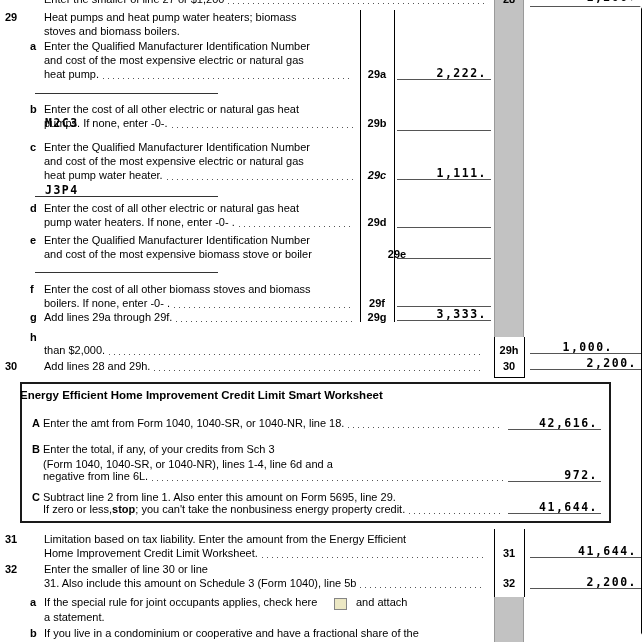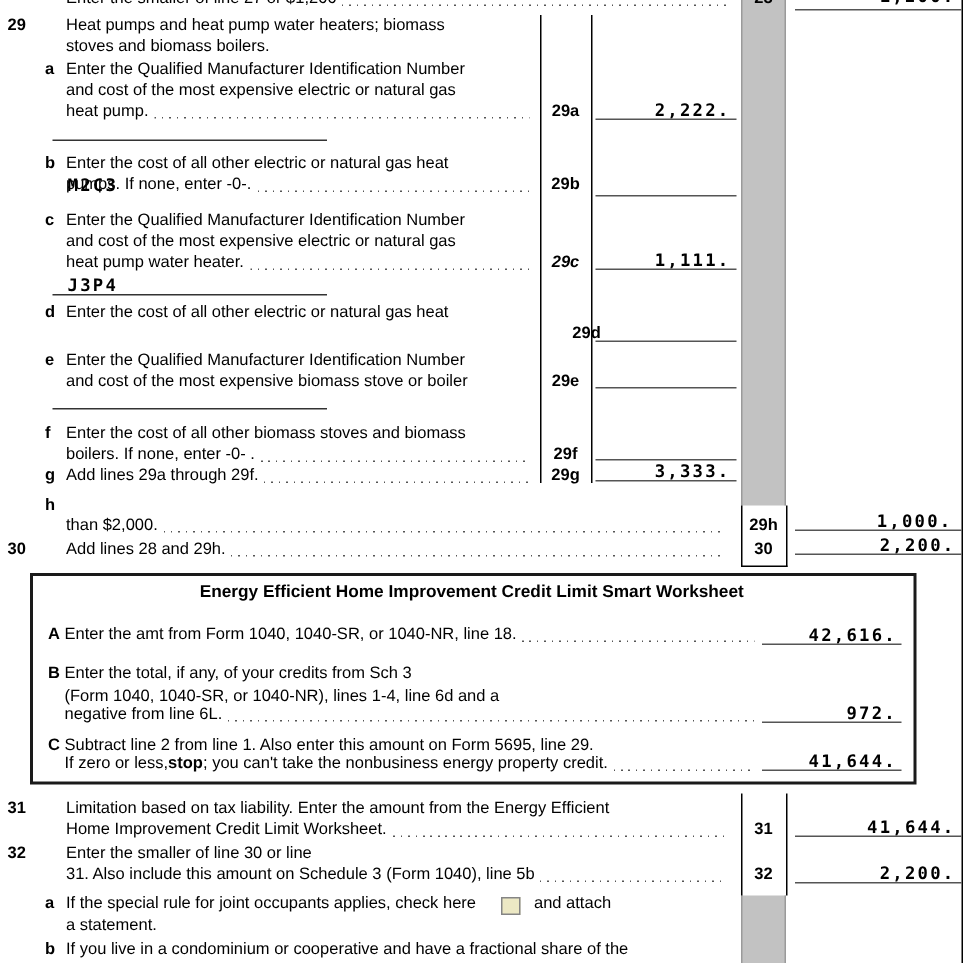--- a/index.html
+++ b/index.html
@@ -1,35 +1,35 @@
 <!DOCTYPE html>
 <html><head>
 <meta charset="utf-8">
 <style>
   html,body{margin:0;padding:0;background:#fff;}
   #form{position:relative;width:644px;height:642px;overflow:hidden;background:#fff;
-        font-family:"Liberation Sans",sans-serif;color:#000;}
+        font-family:"Liberation Sans",sans-serif;color:#000;border-radius:17px;}
   .t{position:absolute;font-size:11px;line-height:13px;height:13px;white-space:nowrap;
      display:flex;align-items:baseline;}
   .b{font-weight:bold;}
   .lead{flex:1;height:1px;align-self:flex-end;margin:0 2px 2px 4px;
         background-image:repeating-linear-gradient(to right,#555 0,#555 1px,transparent 1px,transparent 5px);}
   .val{position:absolute;font-family:"DejaVu Sans Mono",monospace;font-weight:bold;
        font-size:11.5px;letter-spacing:1.5px;text-align:right;height:13px;line-height:13px;}
   .mono{font-family:"DejaVu Sans Mono",monospace;font-weight:bold;font-size:11.5px;letter-spacing:1.5px;}
   .ul{position:absolute;height:1px;background:#555;}
   .vl{position:absolute;width:1px;background:#000;}
   .hl{position:absolute;height:1px;background:#000;}
   .strip{position:absolute;left:494px;width:30px;background:#c2c2c2;
          border-left:1px solid #9a9a9a;border-right:1px solid #9a9a9a;box-sizing:border-box;}
   .boxlbl{position:absolute;font-weight:bold;font-size:11px;text-align:center;
           height:13px;line-height:13px;}
   .wsbox{position:absolute;left:20px;top:382px;width:587px;height:137px;
          border:2px solid #1a1a1a;box-sizing:content-box;}
-  .wstitle{position:absolute;left:20px;top:388px;width:589px;text-align:center;
+  .wstitle{position:absolute;left:20px;top:388px;width:589px;
            font-weight:bold;font-size:11.5px;height:14px;line-height:14px;}
   .cb{position:absolute;left:334px;top:598px;width:13px;height:12px;
       background:#ece8c4;border:1px solid #858585;box-sizing:border-box;}
 </style>
 </head>
 <body>
 
 <div id="form">
 
   <div class="strip" style="top:0;height:337px;"></div>
@@ -83,28 +83,32 @@
     <span class="lead"></span>
   </div>
   <div class="boxlbl" style="left:360px;top:169px;width:34px;font-style:italic;">29c</div>
   <div class="val" style="left:397px;top:167px;width:90px;">1,111.</div>
   <div class="ul" style="left:397px;top:179px;width:94px;"></div>
   <div class="t mono" style="left:45px;top:184px;">J3P4</div>
   <div class="ul" style="left:35px;top:196px;width:183px;background:#333;"></div>
 
   <div class="t b" style="left:30px;top:202px;">d</div>
   <div class="t" style="left:44px;top:202px;">Enter the cost of all other electric or natural gas heat</div>
-  <div class="boxlbl" style="left:360px;top:216px;width:34px;padding-left:14px;">29d</div>
+  <div class="t" style="left:44px;top:216px;width:311px;">
+    <span>pump water heaters. If none, enter -0- .</span>
+    <span class="lead"></span>
+  </div>
+  <div class="boxlbl" style="left:360px;top:216px;width:34px;">29d</div>
   <div class="val" style="left:397px;top:215px;width:90px;"></div>
   <div class="ul" style="left:397px;top:227px;width:94px;"></div>
 
   <div class="t b" style="left:30px;top:234px;">e</div>
   <div class="t" style="left:44px;top:234px;">Enter the Qualified Manufacturer Identification Number</div>
   <div class="t" style="left:44px;top:248px;">and cost of the most expensive biomass stove or boiler</div>
-  <div class="boxlbl" style="left:360px;top:248px;width:34px;">29e</div>
+  <div class="boxlbl" style="left:360px;top:248px;width:34px;padding-left:20px;">29e</div>
   <div class="val" style="left:397px;top:246px;width:90px;"></div>
   <div class="ul" style="left:397px;top:258px;width:94px;"></div>
   <div class="ul" style="left:35px;top:272px;width:183px;background:#333;"></div>
 
   <div class="t b" style="left:30px;top:283px;">f</div>
   <div class="t" style="left:44px;top:283px;">Enter the cost of all other biomass stoves and biomass</div>
   <div class="t" style="left:44px;top:297px;width:311px;">
     <span>boilers. If none, enter -0- .</span>
     <span class="lead"></span>
   </div>
@@ -123,21 +127,21 @@
 
   <div class="t b" style="left:30px;top:331px;">h</div>
   <div class="t" style="left:44px;top:344px;width:442px;">
     <span>than $2,000.</span>
     <span class="lead"></span>
   </div>
   <div class="vl" style="left:494px;top:337px;height:41px;"></div>
   <div class="vl" style="left:524px;top:337px;height:41px;"></div>
   <div class="hl" style="left:494px;top:377px;width:31px;"></div>
   <div class="boxlbl" style="left:494px;top:344px;width:30px;">29h</div>
-  <div class="val" style="left:528px;top:341px;width:107px;">1,000.</div>
+  <div class="val" style="left:506px;top:341px;width:107px;">1,000.</div>
   <div class="ul" style="left:530px;top:353px;width:111px;"></div>
 
   <div class="t b" style="left:5px;top:360px;">30</div>
   <div class="t" style="left:44px;top:360px;width:442px;">
     <span>Add lines 28 and 29h.</span>
     <span class="lead"></span>
   </div>
   <div class="boxlbl" style="left:494px;top:360px;width:30px;">30</div>
   <div class="val" style="left:530px;top:357px;width:107px;">2,200.</div>
   <div class="ul" style="left:530px;top:369px;width:111px;"></div>

